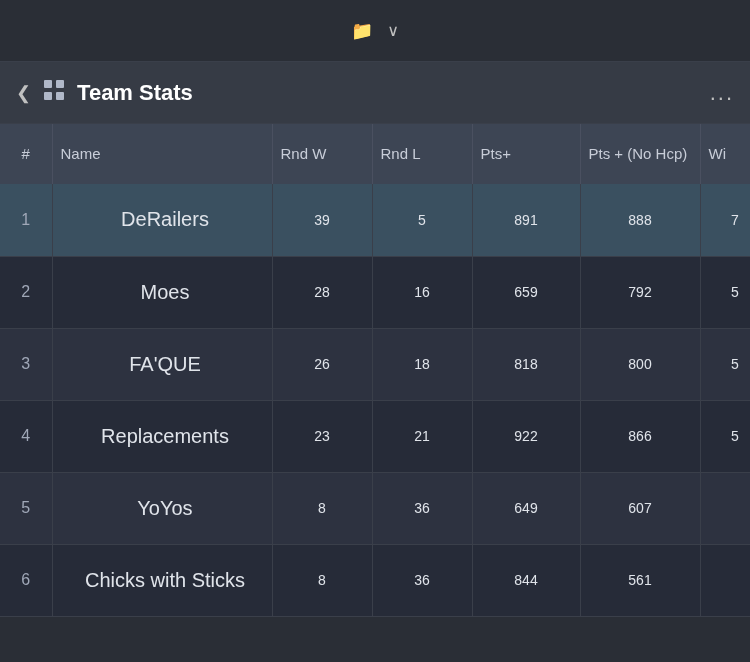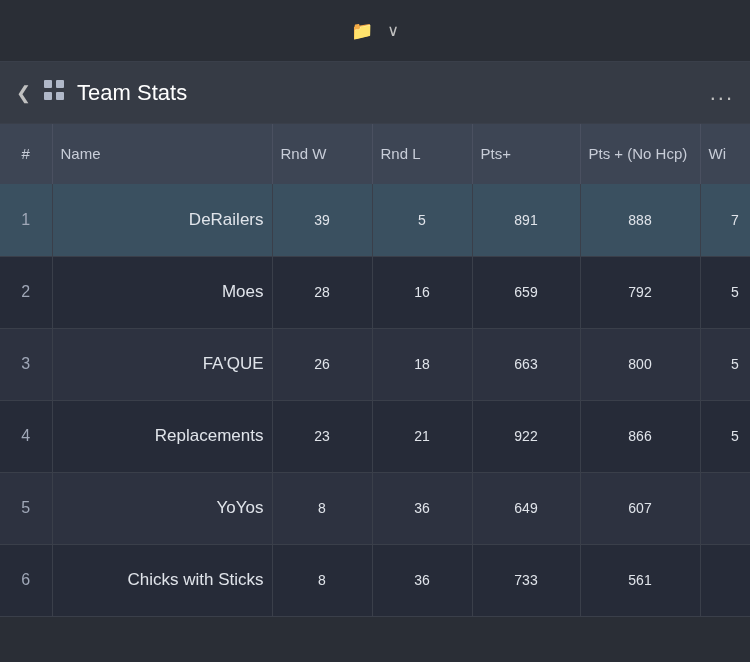--- a/index.html
+++ b/index.html
@@ -57,21 +57,21 @@
     .collapse-chevron {
       font-size: 18px;
       color: #c0c0c0;
     }
     .grid-icon {
       font-size: 20px;
       color: #c0c0c0;
     }
     .section-title {
       font-size: 22px;
-      font-weight: 400;
+      font-weight: 700;
       color: #ffffff;
     }
     .more-btn {
       font-size: 22px;
       color: #c0c0c0;
       letter-spacing: 2px;
       cursor: pointer;
     }
 
     
@@ -128,23 +128,23 @@
 
     tbody td {
       text-align: center;
       font-size: 14px;
       color: #e0e4ea;
       padding: 8px;
       border-right: 1px solid #3a3f4a;
       vertical-align: middle;
     }
     tbody td:nth-child(2) {
-      text-align: right;
+      text-align: center;
       padding-left: 14px;
-      font-size: 17px;
+      font-size: 20px;
     }
     tbody td:first-child {
       color: #a0a8b8;
       font-size: 16px;
     }
   </style>
 </head>
 <body>
 
 <div class="top-bar">
@@ -209,21 +209,21 @@
           <td>16</td>
           <td>659</td>
           <td>792</td>
           <td>5</td>
         </tr>
         <tr>
           <td>3</td>
           <td>FA'QUE</td>
           <td>26</td>
           <td>18</td>
-          <td>663</td>
+          <td>818</td>
           <td>800</td>
           <td>5</td>
         </tr>
         <tr>
           <td>4</td>
           <td>Replacements</td>
           <td>23</td>
           <td>21</td>
           <td>922</td>
           <td>866</td>
@@ -236,19 +236,19 @@
           <td>36</td>
           <td>649</td>
           <td>607</td>
           <td></td>
         </tr>
         <tr>
           <td>6</td>
           <td>Chicks with Sticks</td>
           <td>8</td>
           <td>36</td>
-          <td>733</td>
+          <td>844</td>
           <td>561</td>
           <td></td>
         </tr>
       </tbody>
   </table>
 </div>
 
 </body></html>

